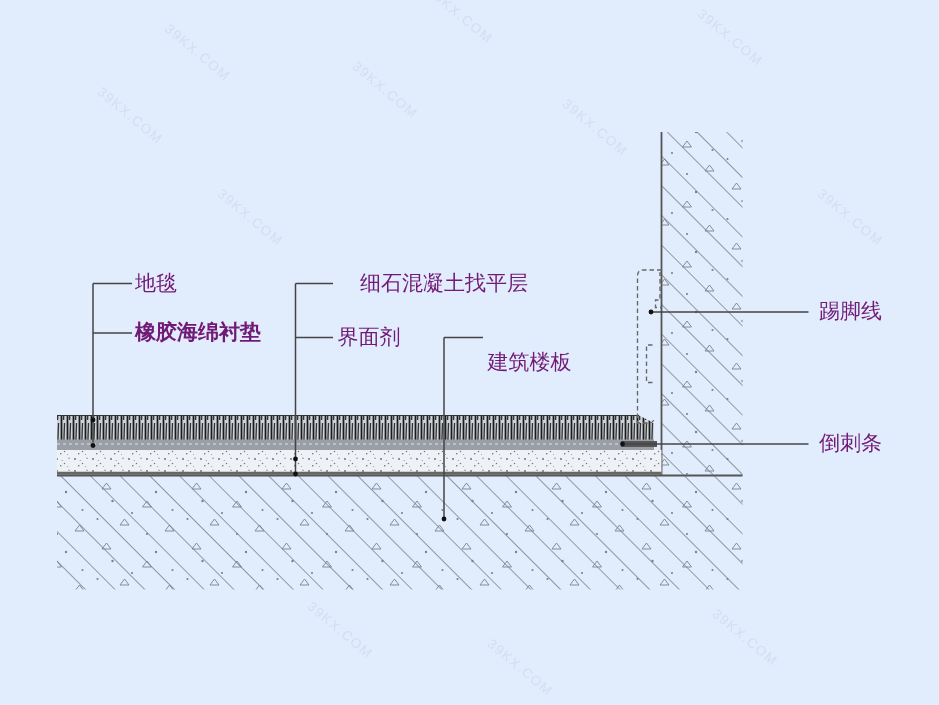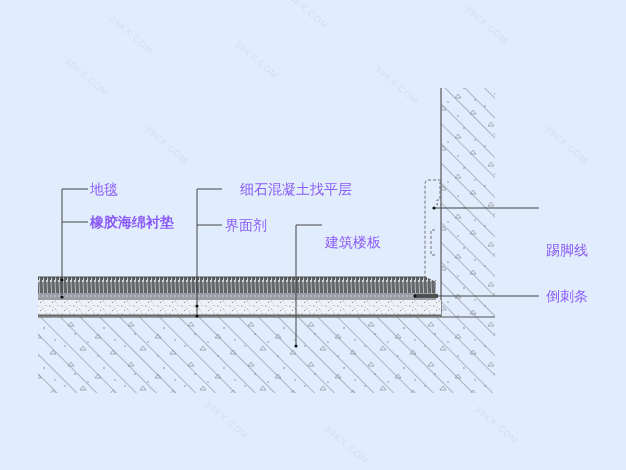--- a/index.html
+++ b/index.html
@@ -6,21 +6,21 @@
     body {
       width: 626px; height: 470px; overflow: hidden;
       background: #e1ecfd;
       font-family: "DejaVu Sans", sans-serif;
       position: relative;
     }
     #diagram { position: absolute; left: 0; top: 0; }
     .label {
       position: absolute;
       font-size: 14px;
-      color: #8b5cf6;
+      color: #701a75;
       white-space: nowrap;
       line-height: 16px;
       font-family: "DejaVu Sans", sans-serif;
     }
     .wm {
       position: absolute;
       font-size: 9px;
       color: #d3dff0;
       transform: rotate(40deg);
       font-family: "Liberation Sans", sans-serif;
@@ -134,14 +134,14 @@
 <div class="wm" style="left:540px;top:140px;">39KX.COM</div>
 <div class="wm" style="left:200px;top:415px;">39KX.COM</div>
 <div class="wm" style="left:320px;top:440px;">39KX.COM</div>
 <div class="wm" style="left:470px;top:420px;">39KX.COM</div>
 
 <div class="label" style="left:90px;top:181px;">地毯</div>
 <div class="label" style="left:90px;top:214px;font-weight:bold;">橡胶海绵衬垫</div>
 <div class="label" style="left:240px;top:181px;">细石混凝土找平层</div>
 <div class="label" style="left:225px;top:217px;">界面剂</div>
 <div class="label" style="left:325px;top:234px;">建筑楼板</div>
-<div class="label" style="left:546px;top:200px;margin-top:42px;">踢脚线</div>
+<div class="label" style="left:546px;top:200px;">踢脚线</div>
 <div class="label" style="left:546px;top:288px;text-align:right;">倒刺条</div>
 
 </body></html>

